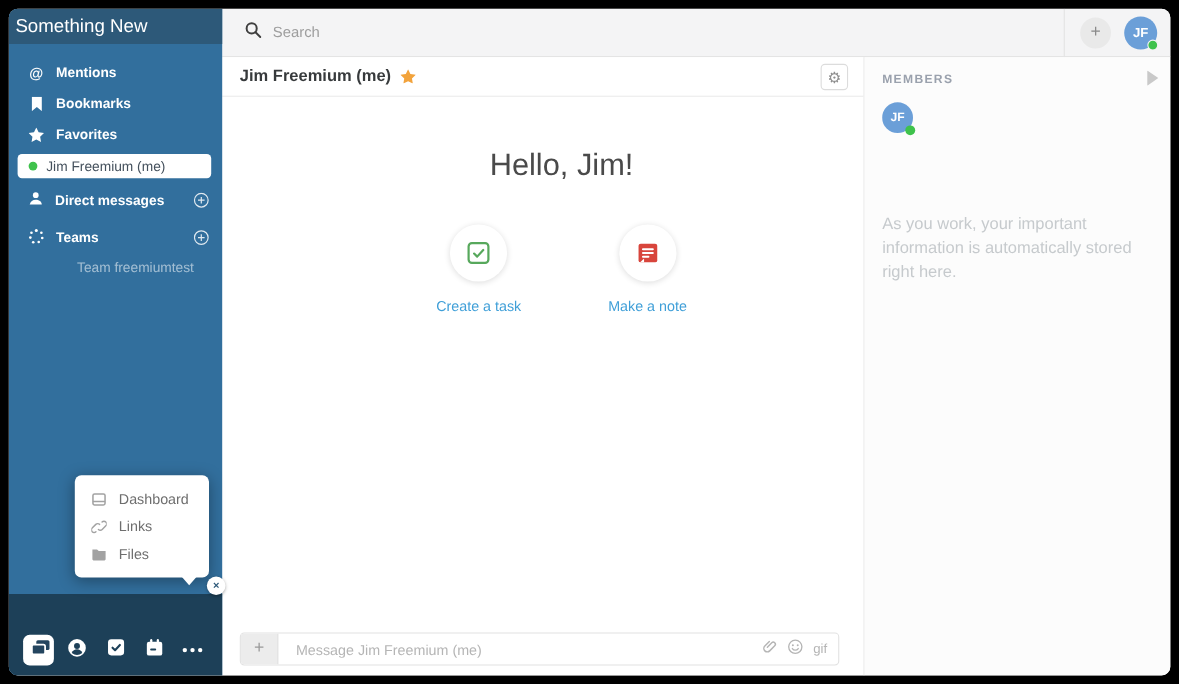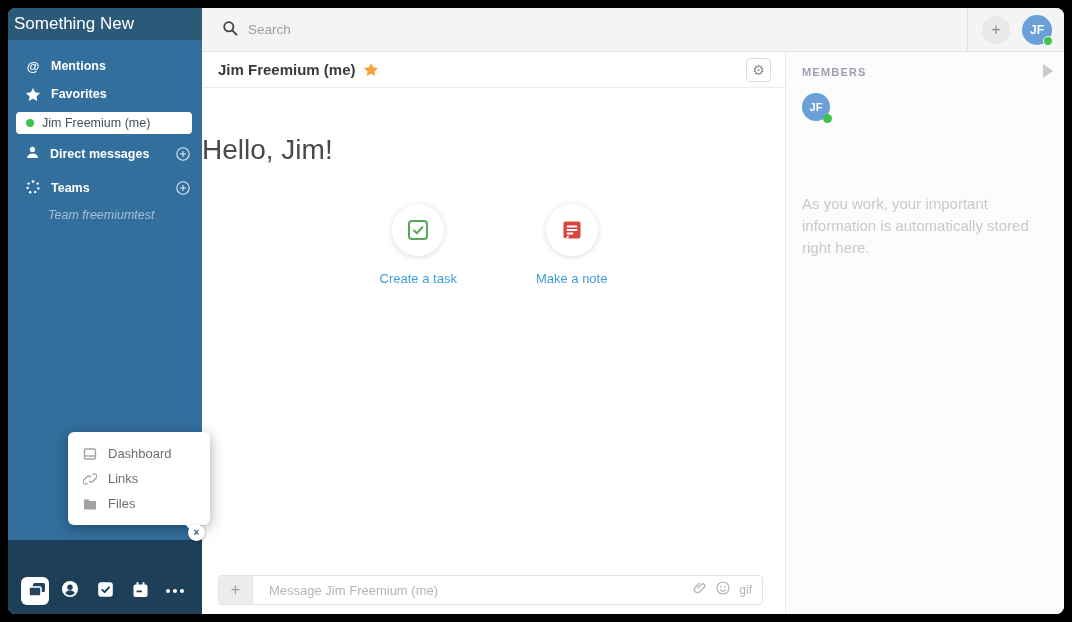--- a/index.html
+++ b/index.html
@@ -11,30 +11,30 @@
   .sidebar-header { height:32px; background:#2d5979; color:#fff; font-size:17px; display:flex; align-items:center; padding-left:6px; flex-shrink:0; }
   .nav { padding-top:12px; }
   .nav-item { height:28px; display:flex; align-items:center; padding-left:18px; gap:11px; color:#fff; font-size:12.5px; font-weight:bold; cursor:pointer; }
   .nav-item .ico { width:14px; display:flex; justify-content:center; align-items:center; }
   .at-glyph { font-size:13px; font-weight:bold; color:#fff; }
   .pill { background:#fff; margin:4px 10px 4px 8px; border-radius:4px; height:22px; display:flex; align-items:center; gap:8px; padding-left:10px; color:#44505c; font-size:12.5px; cursor:pointer; }
   .dot-green { width:8px; height:8px; border-radius:50%; background:#3fc24c; }
   .group-row { height:28px; display:flex; align-items:center; padding:0 12px 0 18px; gap:11px; color:#fff; font-size:12.5px; font-weight:bold; margin-top:6px; cursor:pointer; }
   .group-row .spacer { flex:1; }
   .add-circle { width:15px; height:15px; display:flex; align-items:center; justify-content:center; cursor:pointer; }
-  .sub-item { padding-left:40px; color:rgba(255,255,255,0.55); font-size:12.5px; height:26px; display:flex; align-items:center; cursor:pointer;font-style:italic; }
+  .sub-item { padding-left:62px; color:rgba(255,255,255,0.55); font-size:12.5px; height:26px; display:flex; align-items:center; cursor:pointer; }
 
   .sidebar-bottom { margin-top:auto; height:74px; background:#1d4058; display:flex; align-items:flex-end; justify-content:space-between; padding:0 13px 9px 13px; }
   .dock-btn { width:28px; height:28px; display:flex; align-items:center; justify-content:center; cursor:pointer; border-radius:6px; }
   .dock-btn.active { background:#fff; }
   .dots3 { display:flex; gap:3px; align-items:center; height:28px; }
   .dots3 i { width:4px; height:4px; background:#fff; border-radius:50%; }
 
   
-  .popup { position:absolute; left:60px; top:424px; width:142px; background:#fff; border-radius:6px; box-shadow:0 3px 14px rgba(0,0,0,.35); padding:9px 0; z-index:5; }
+  .popup { position:absolute; left:60px; top:424px; width:122px; background:#fff; border-radius:6px; box-shadow:0 3px 14px rgba(0,0,0,.35); padding:9px 0; z-index:5; }
   .popup-item { height:25px; display:flex; align-items:center; gap:11px; padding-left:15px; font-size:13px; color:#6e6e6e; cursor:pointer; }
   .popup-item .ico { width:14px; display:flex; justify-content:center; }
   .popup-item.active { font-weight:bold; color:#2d2d2d; background:#f5f5f5; }
   .popup-caret { position:absolute; bottom:-7px; right:11px; width:0; height:0; border-left:7px solid transparent; border-right:7px solid transparent; border-top:8px solid #fff; }
   .collapse-btn { position:absolute; left:180px; top:516px; width:17px; height:17px; border-radius:50%; background:#fff; box-shadow:0 1px 3px rgba(0,0,0,.35); z-index:6; display:flex; align-items:center; justify-content:center; color:#2d5979; font-size:10px; font-weight:bold; cursor:pointer; line-height:1; }
 
   
   .right-col { flex:1; display:flex; flex-direction:column; min-width:0; }
   .topbar { height:44px; background:#f4f4f5; border-bottom:1px solid #e3e3e3; display:flex; align-items:center; padding:0 12px 0 20px; flex-shrink:0; }
   .search { flex:1; display:flex; align-items:center; gap:10px; }
@@ -45,21 +45,21 @@
   .avatar { position:relative; width:30px; height:30px; border-radius:50%; background:#6b9fd8; color:#fff; font-size:12px; font-weight:bold; display:flex; align-items:center; justify-content:center; margin-left:12px; cursor:pointer; }
   .avatar .presence { position:absolute; right:-1px; bottom:-1px; width:10px; height:10px; border-radius:50%; background:#3fc24c; border:1px solid #f4f4f5; }
 
   .body-row { flex:1; display:flex; min-height:0; }
   .main-col { width:584px; display:flex; flex-direction:column; border-right:1px solid #e7e7e7; flex-shrink:0; background:#fff; }
   .main-header { height:36px; border-bottom:1px solid #ececec; display:flex; align-items:center; padding:0 14px 0 16px; flex-shrink:0; }
   .main-title { font-size:15px; font-weight:bold; color:#373a3c; }
   .fav-star { margin-left:8px; display:flex; }
   .gear-btn { margin-left:auto; width:25px; height:24px; border:1px solid #dcdcdc; border-radius:4px; display:flex; align-items:center; justify-content:center; color:#8f8f8f; font-size:14px; cursor:pointer; background:#fff; }
 
-  .main-content { flex:1; overflow:hidden; }
+  .main-content { flex:1; text-align:center; overflow:hidden;padding-left:34px; }
   .welcome-title { margin-top:46px; font-size:28px; color:#4a4a4a; }
   .welcome-sub { margin-top:13px; font-size:15px; color:#b9bdc1; }
   .actions { margin-top:38px; display:flex; justify-content:center; gap:79px; }
   .action { display:flex; flex-direction:column; align-items:center; cursor:pointer; }
   .action-circle { width:52px; height:52px; border-radius:50%; background:#fff; box-shadow:0 1px 6px rgba(0,0,0,.14); display:flex; align-items:center; justify-content:center; }
   .action-label { margin-top:15px; font-size:13px; color:#3f9fd8; }
 
   .composer { padding:0 22px 9px 16px; flex-shrink:0; }
   .composer-box { height:30px; border:1px solid #e2e2e2; border-radius:4px; display:flex; align-items:center; background:#fff; overflow:hidden; }
   .composer-add { width:34px; align-self:stretch; background:#ececec; border-right:1px solid #e2e2e2; color:#9a9a9a; font-size:16px; display:flex; align-items:center; justify-content:center; cursor:pointer; }
@@ -84,20 +84,28 @@
     <div class="sidebar-header">
       <span>Something New</span>
     </div>
 
     <div class="nav">
       <div class="nav-item">
         <span class="ico">
             <span class="at-glyph">@</span>
           </span>
         <span>Mentions</span>
+      </div>
+      <div class="nav-item">
+        <span class="ico">
+          <svg width="11" height="13" viewBox="0 0 11 13">
+              <path d="M1 0h9v13L5.5 9.2 1 13z" fill="#fff"></path>
+            </svg>
+        </span>
+        <span>Bookmarks</span>
       </div>
       <div class="nav-item">
         <span class="ico">
           <svg width="14" height="13" viewBox="0 0 14 13">
               <path d="M7 0l2.1 4.3 4.9.7-3.5 3.4.8 4.6L7 10.8 2.7 13l.8-4.6L0 5l4.9-.7z" fill="#fff"></path>
             </svg>
         </span>
         <span>Favorites</span>
       </div>
       <div class="pill">

